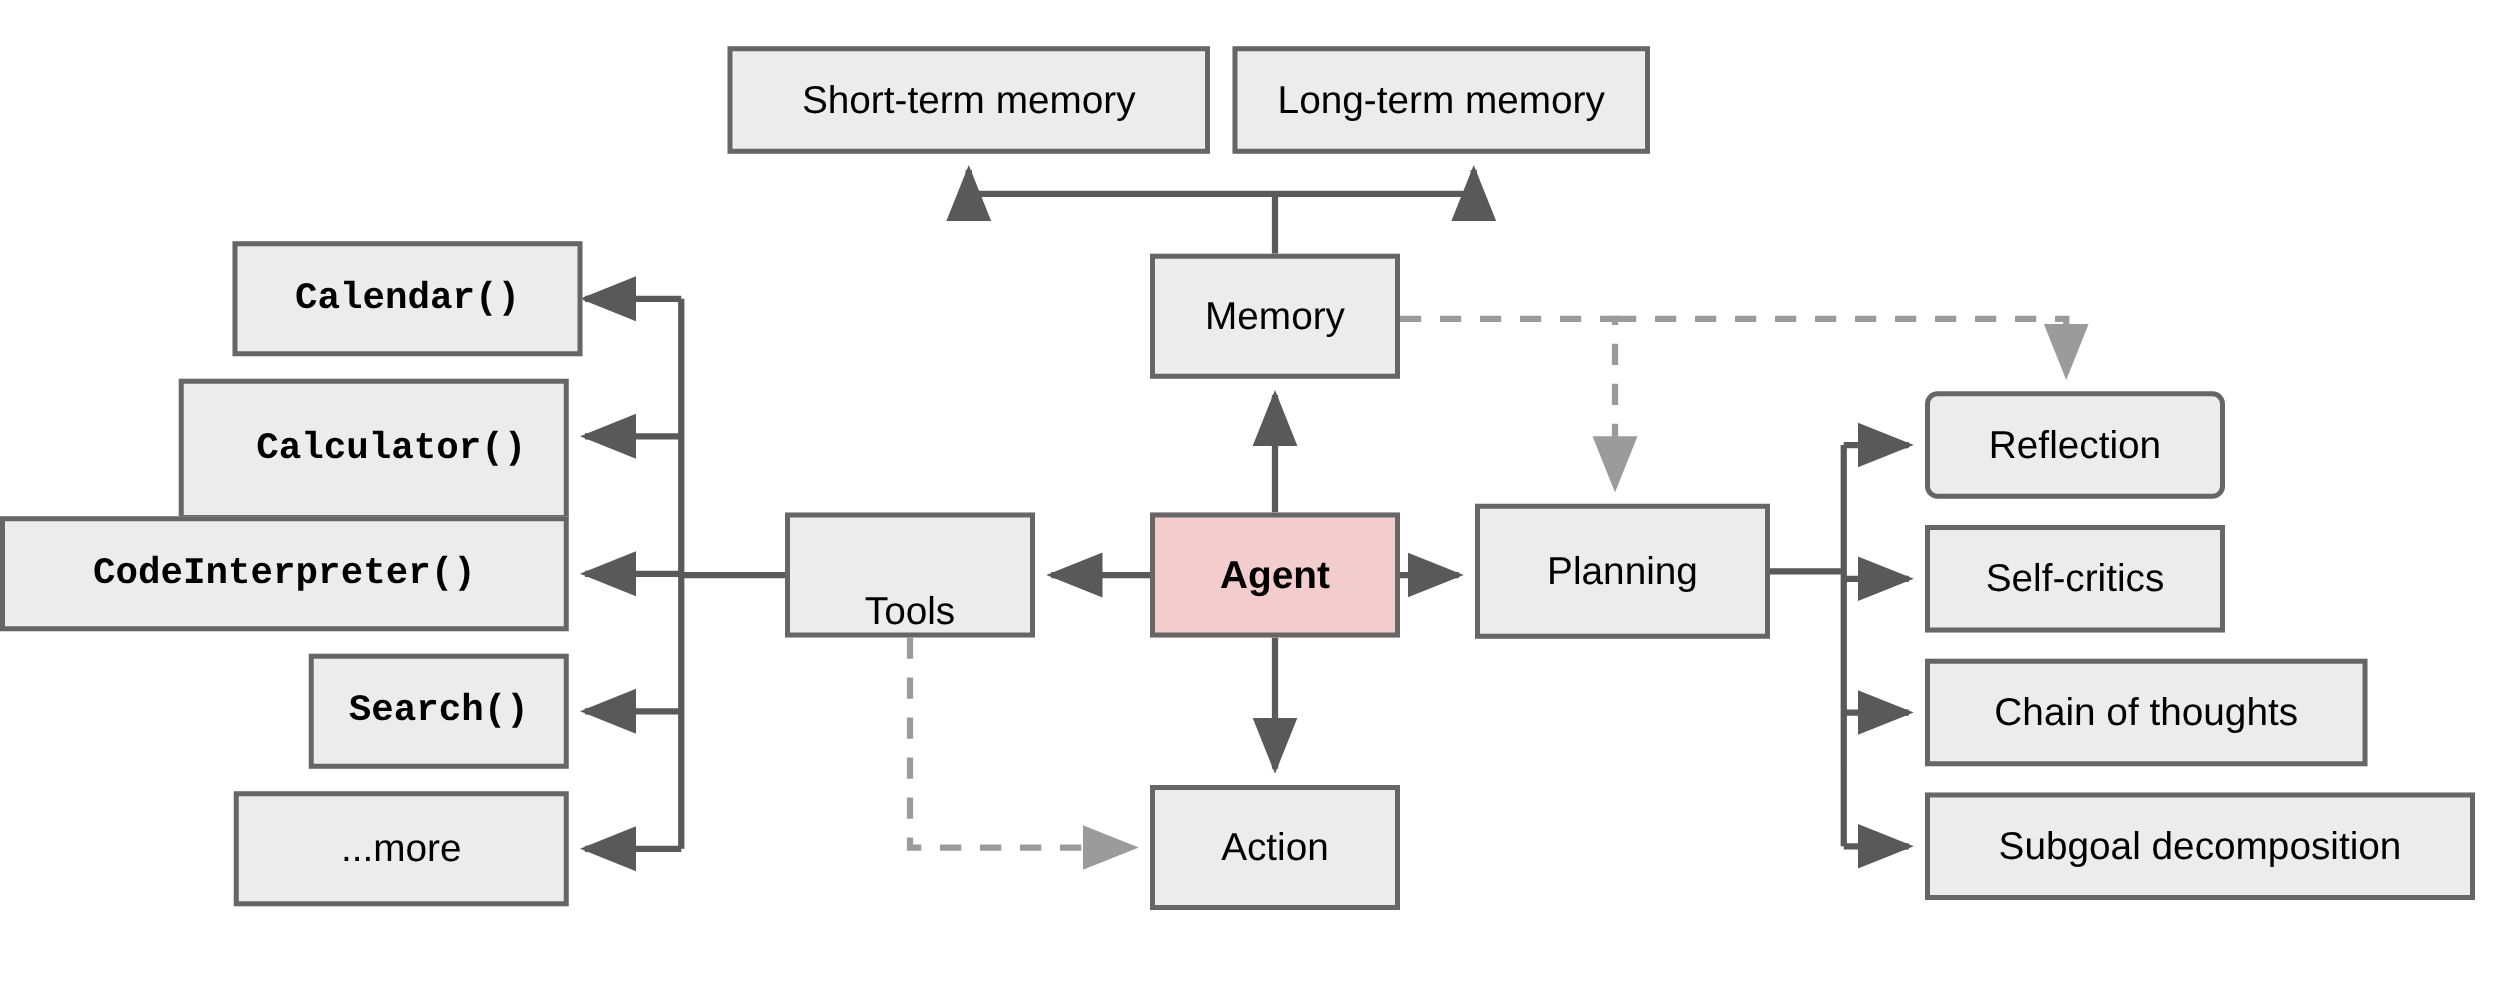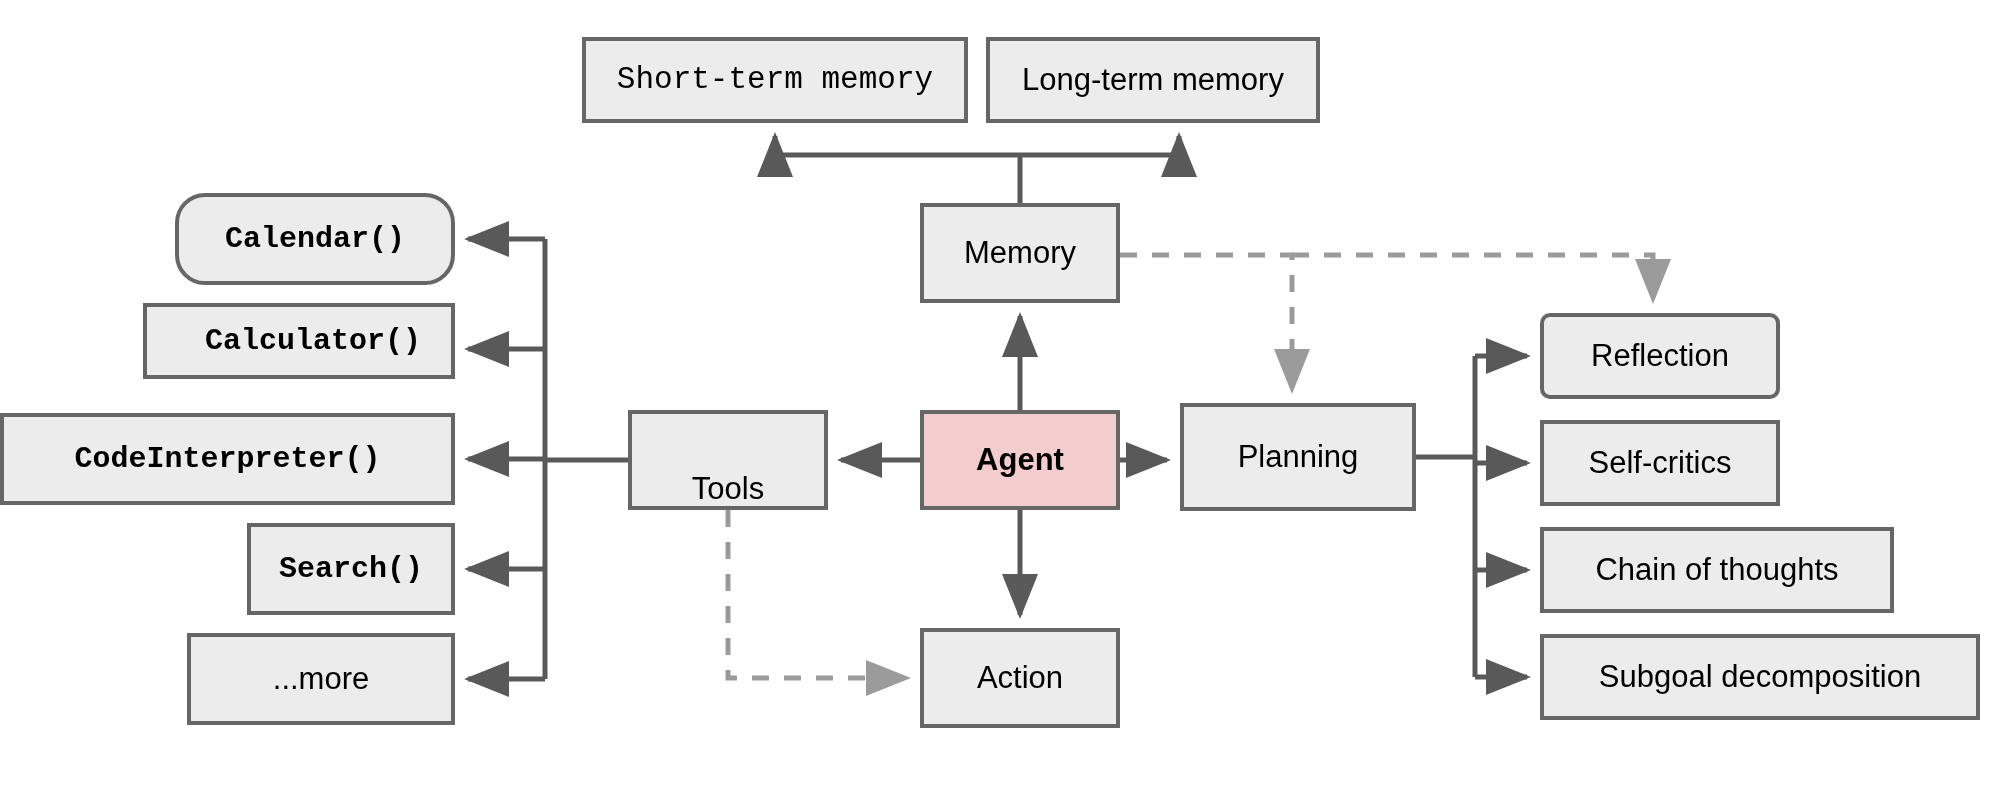--- a/index.html
+++ b/index.html
@@ -60,37 +60,37 @@
     <g fill="none" stroke="#9b9b9b" stroke-width="5" stroke-dasharray="17,15">
 
       <path d="M1120,255 L1292,255 L1292,390" marker-end="url(#ah-dashed)"></path>
 
       <path d="M1292,255 L1653,255 L1653,300" marker-end="url(#ah-dashed)"></path>
 
       <path d="M728,510 L728,678 L907,678" marker-end="url(#ah-dashed)"></path>
     </g>
   </svg>
 
-  <div class="node" style="left:582px;top:37px;width:386px;height:86px;font-family:Liberation Mono, monospace;">
+  <div class="node" style="left:582px;top:37px;width:386px;height:86px;">
     <span>Short-term memory</span>
   </div>
 
   <div class="node" style="left:986px;top:37px;width:334px;height:86px;">
     <span>Long-term memory</span>
   </div>
 
   <div class="node" style="left:920px;top:203px;width:200px;height:100px;justify-content:center;">
     <span>Memory</span>
   </div>
 
-  <div class="node mono" style="left:175px;top:193px;width:280px;height:92px;border-radius:30px;">
+  <div class="node mono" style="left:186px;top:193px;width:280px;height:92px;">
     <span>Calendar()</span>
   </div>
 
-  <div class="node mono" style="left:143px;top:303px;width:312px;height:76px;padding-left:28px;">
+  <div class="node mono" style="left:143px;top:303px;width:312px;height:113px;padding-left:28px;">
     <span>Calculator()</span>
   </div>
 
   <div class="node mono" style="left:0px;top:413px;width:455px;height:92px;">
     <span>CodeInterpreter()</span>
   </div>
 
   <div class="node mono" style="left:247px;top:523px;width:208px;height:92px;">
     <span>Search()</span>
   </div>

